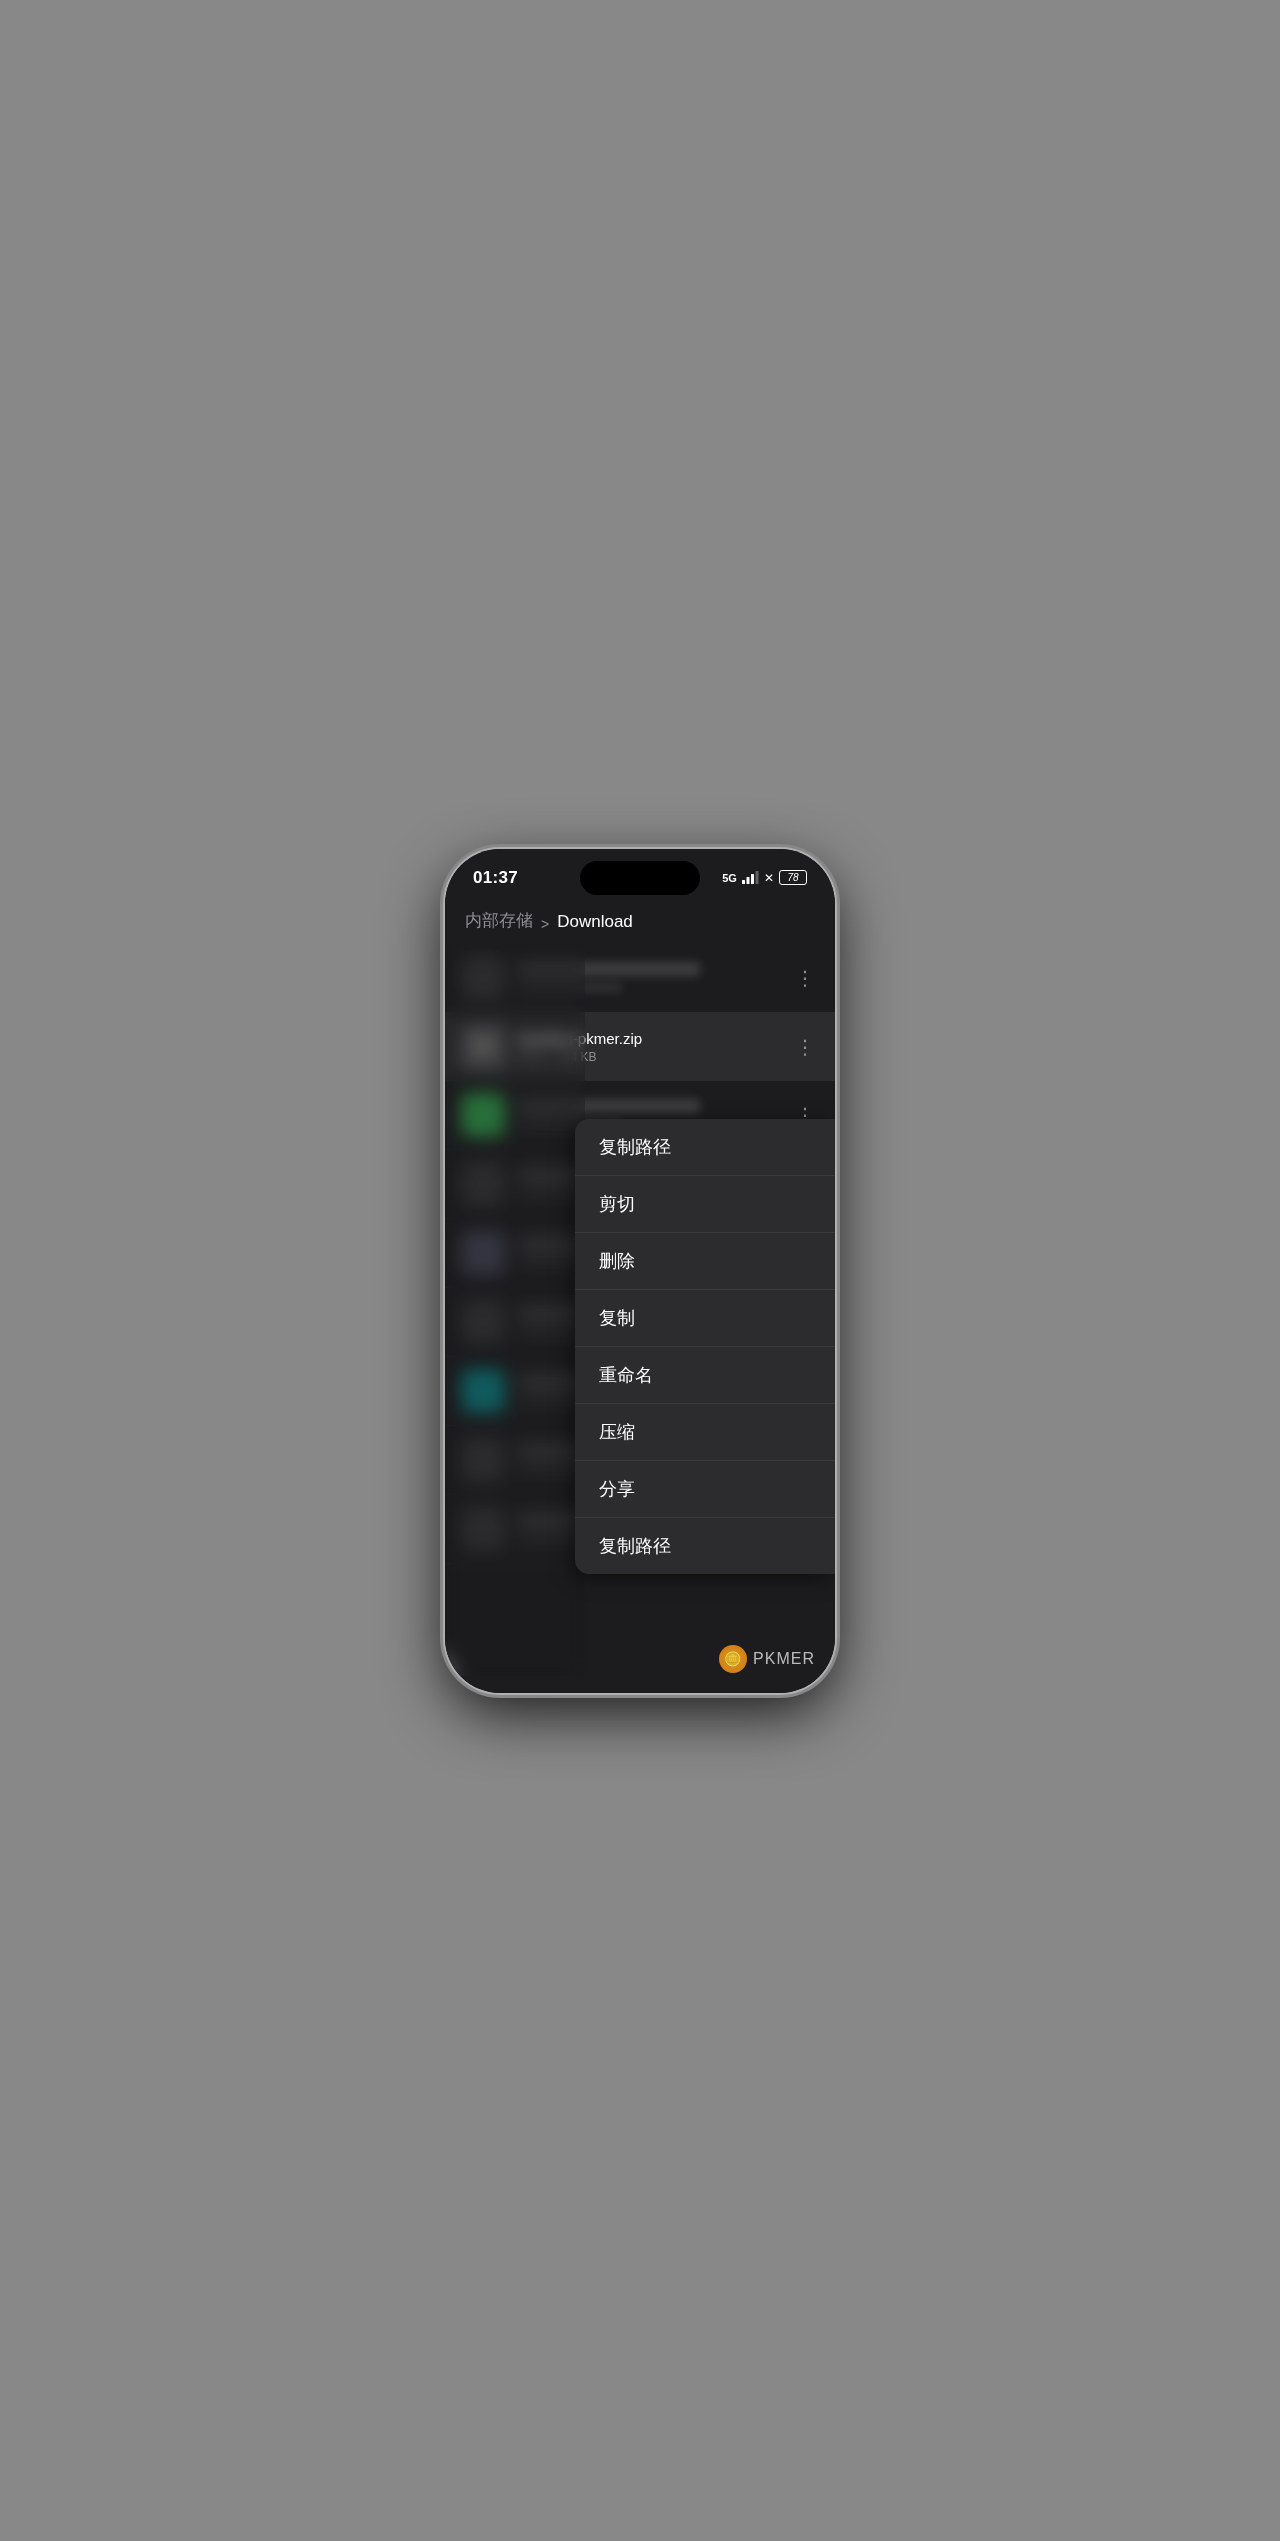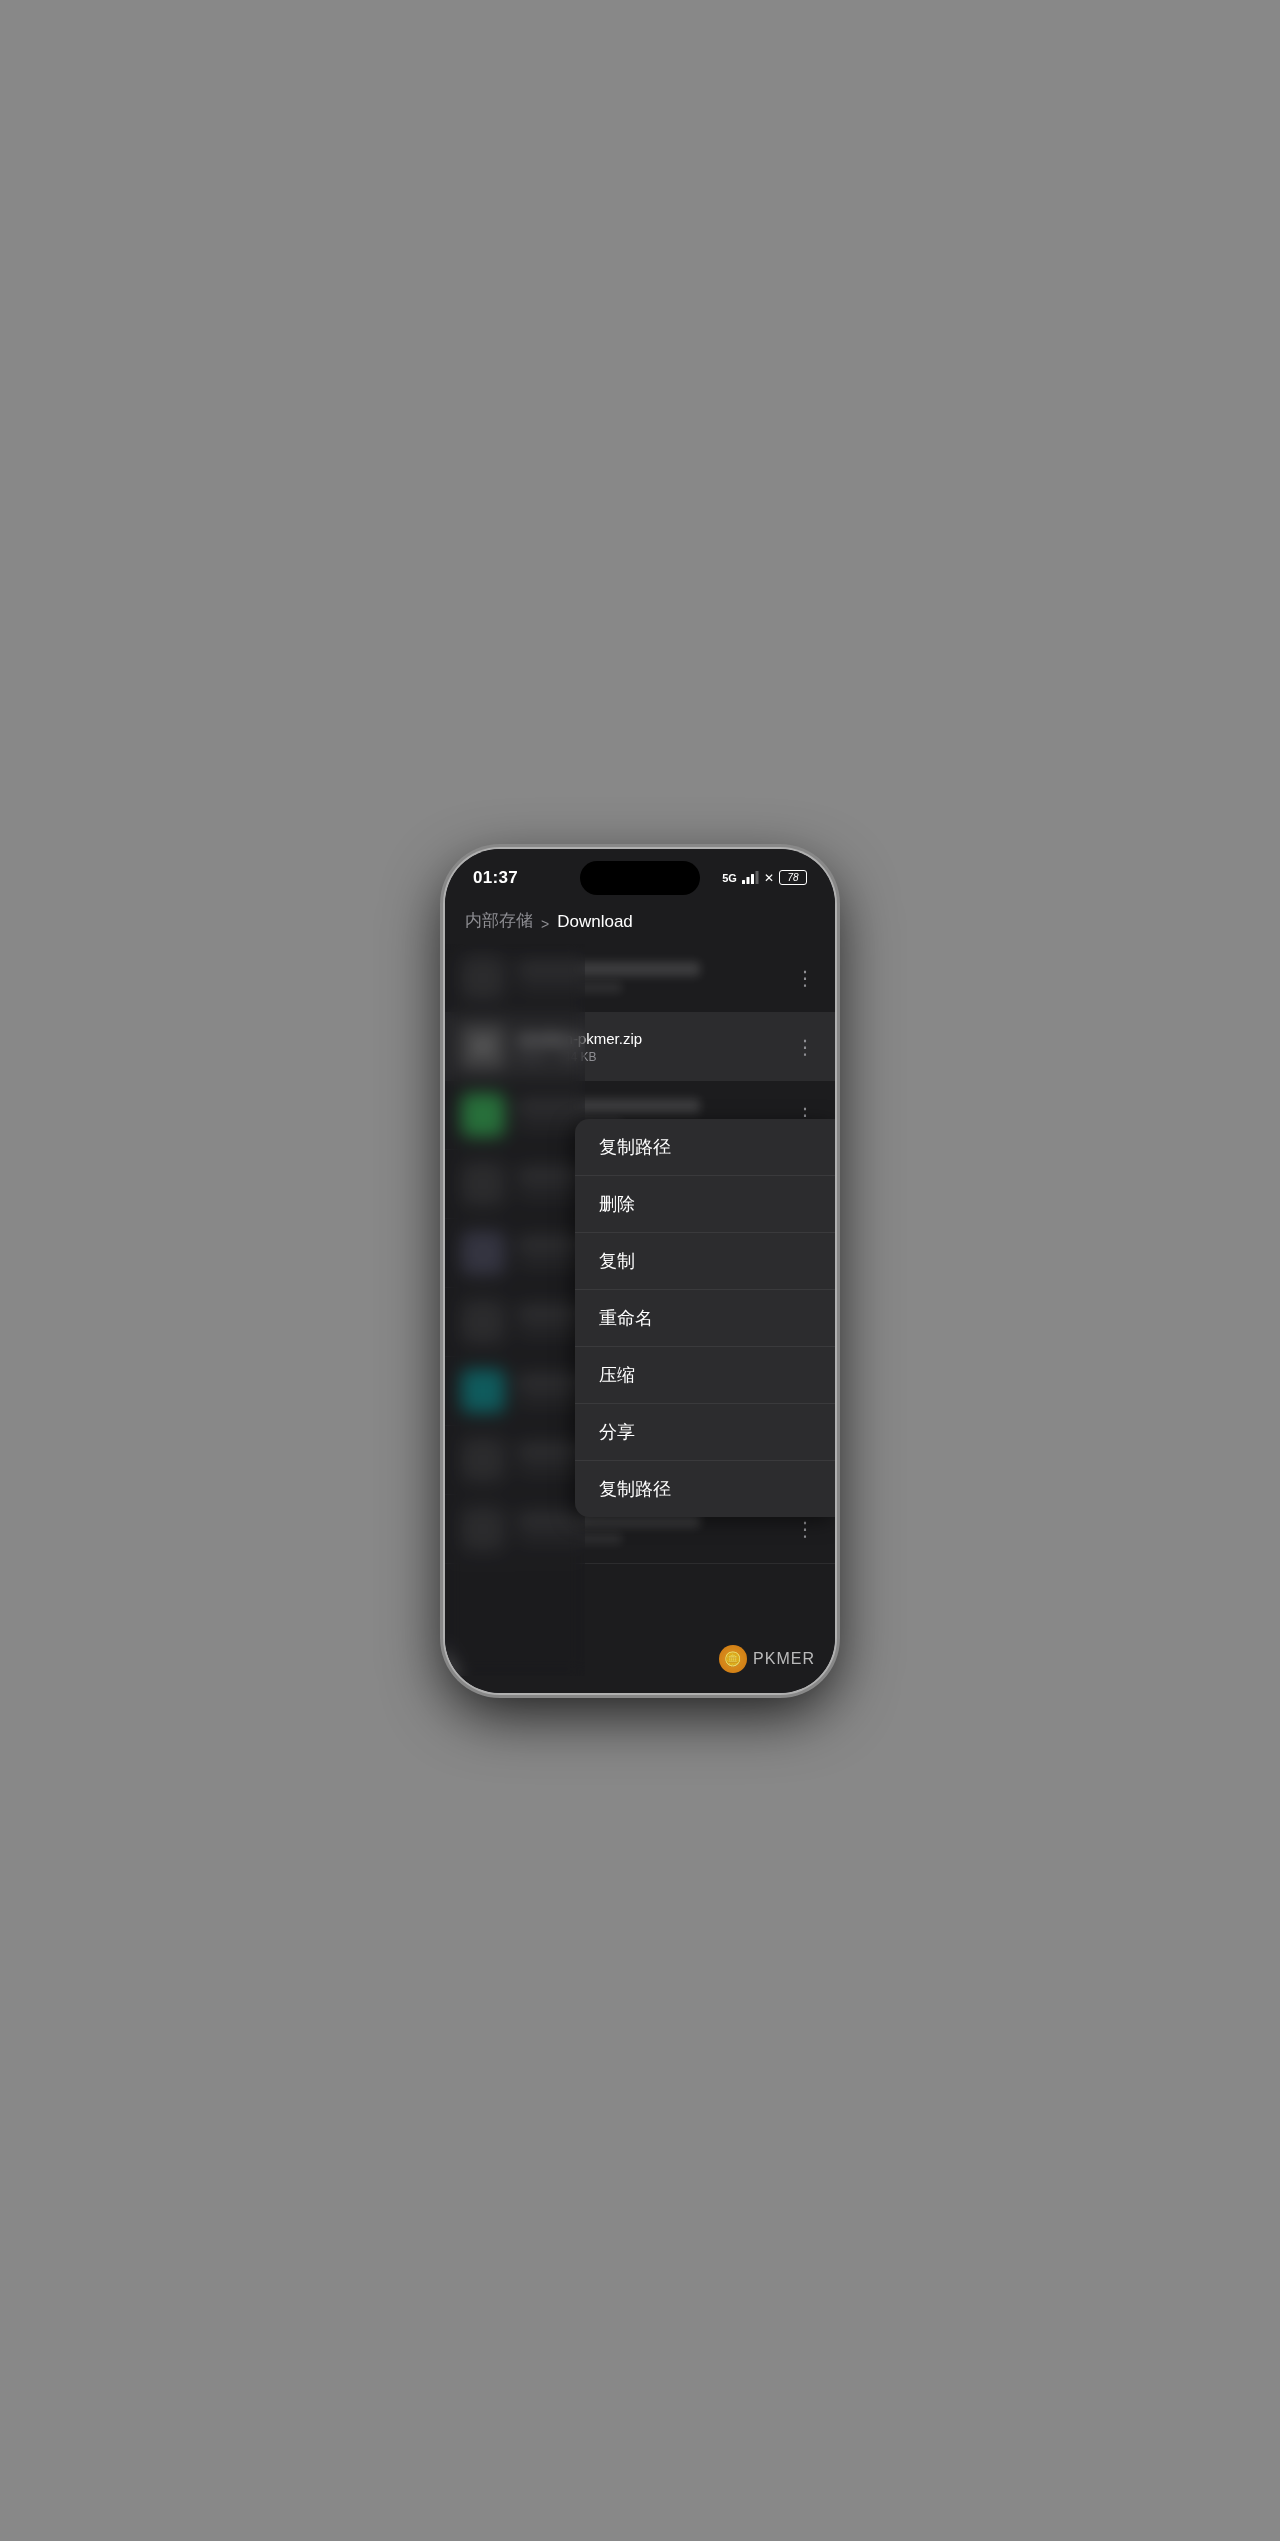--- a/index.html
+++ b/index.html
@@ -457,20 +457,23 @@
 
       </div>
 
       <div class="blurred-overlay"></div>
 
       <div class="context-menu">
         <div class="menu-item">
           <span>复制路径</span>
         </div>
         <div class="menu-item">
+          <span>剪切</span>
+        </div>
+        <div class="menu-item">
           <span>删除</span>
         </div>
         <div class="menu-item">
           <span>复制</span>
         </div>
         <div class="menu-item">
           <span>重命名</span>
         </div>
         <div class="menu-item">
           <span>压缩</span>

